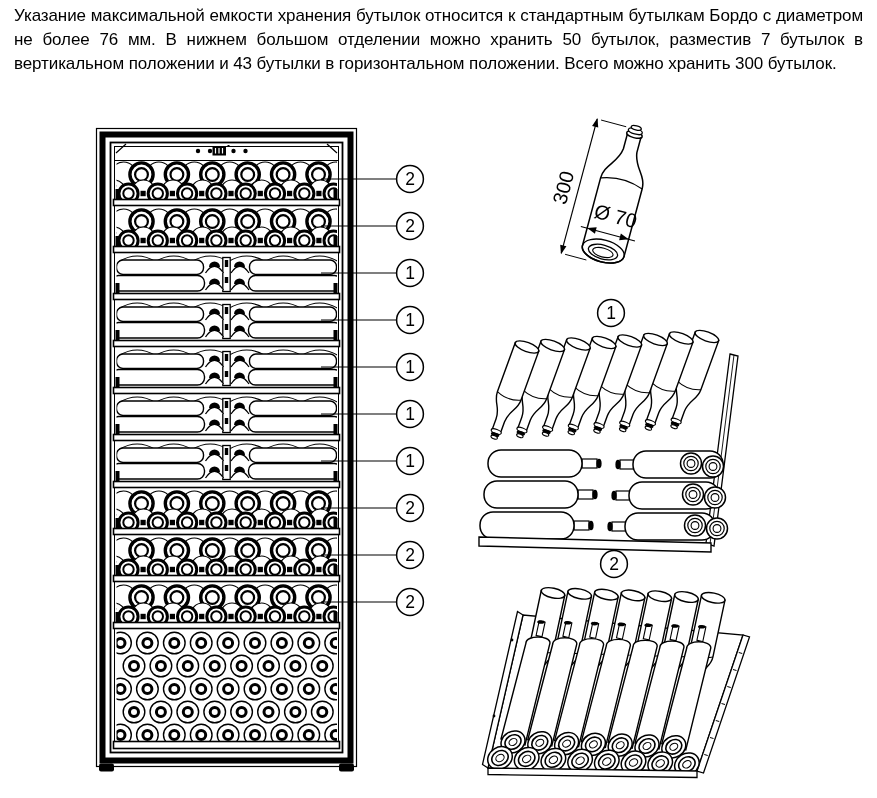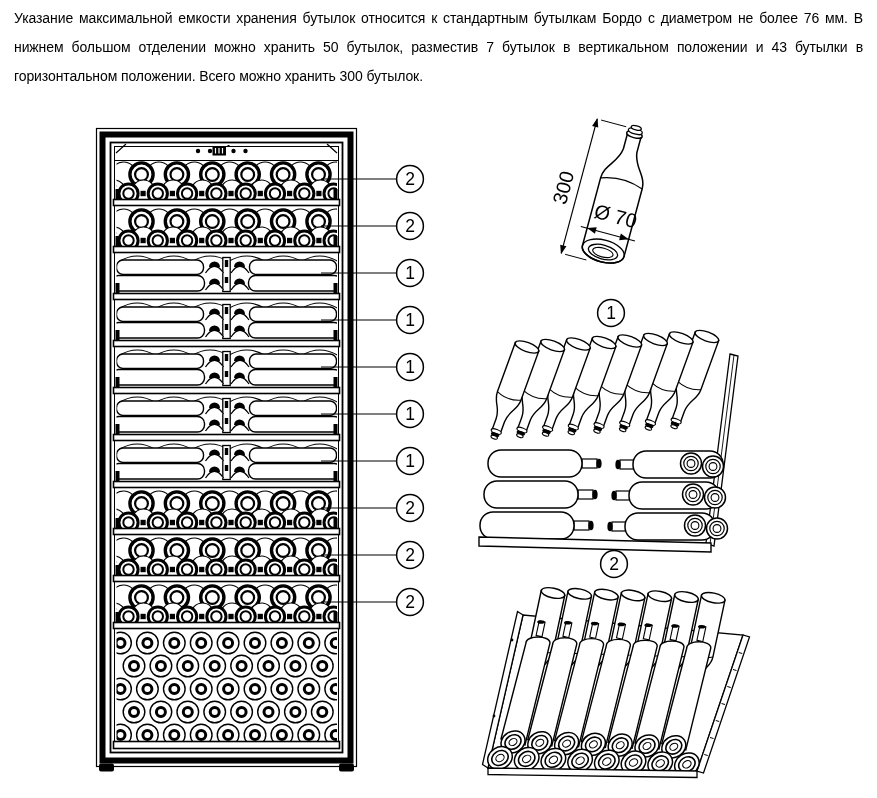--- a/index.html
+++ b/index.html
@@ -1,19 +1,19 @@
 <!DOCTYPE html>
 <html><head>
 <meta charset="utf-8">
 <style>
   html,body{margin:0;padding:0;background:#fff;}
   .page{position:relative;width:877px;height:798px;background:#fff;overflow:hidden;
         font-family:"Liberation Sans",sans-serif;color:#000;}
   .intro{position:absolute;left:14px;top:4px;width:849px;margin:0;
-         font-size:14px;line-height:29px;text-align:justify;letter-spacing:-0.1px;}
+         font-size:17px;line-height:24px;text-align:justify;letter-spacing:-0.1px;}
   .fig{position:absolute;left:0;top:0;}
   text{font-family:"Liberation Sans",sans-serif;fill:#000;}
   .badge-num{font-size:17.5px;}
   .dim-text{font-size:20px;}
 </style>
 </head>
 <body>
 
 <div class="page">
   <p class="intro">Указание максимальной емкости хранения бутылок относится к стандартным бутылкам Бордо с диаметром не более 76 мм. В нижнем большом отделении можно хранить 50 бутылок, разместив 7 бутылок в вертикальном положении и 43 бутылки в горизонтальном положении. Всего можно хранить 300 бутылок.</p>

